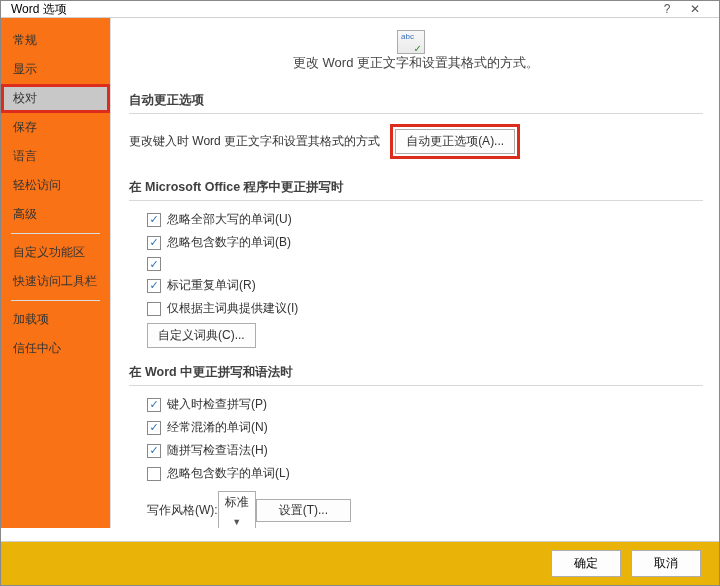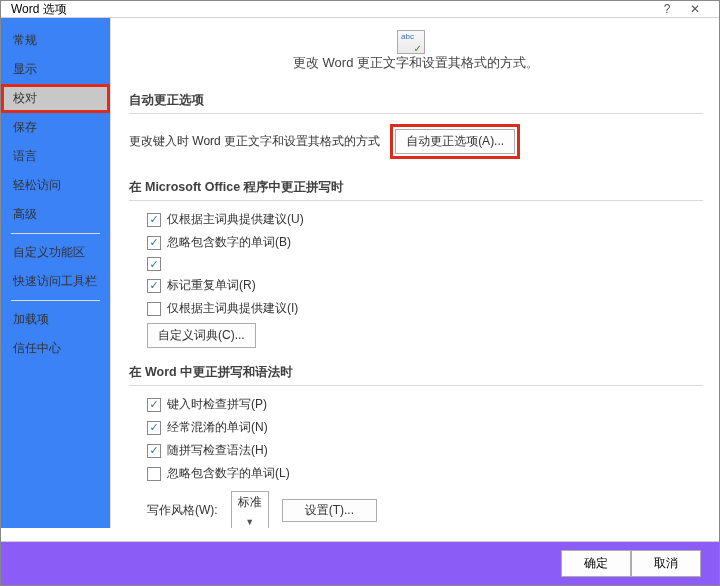--- a/index.html
+++ b/index.html
@@ -1,42 +1,42 @@
 <!DOCTYPE html>
 <html><head>
 <meta charset="utf-8">
 <style>
 * { box-sizing: border-box; margin: 0; padding: 0; font-family: "Microsoft YaHei", "SimSun", sans-serif; font-size: 12px; }
 body { background: #fff; width: 720px; height: 586px; overflow: hidden; border: 1px solid #888; position: relative; }
 .titlebar { height: 17px; display: flex; align-items: center; padding: 0 10px; border-bottom: 1px solid #d0d0d0; background: #fff; }
 .titlebar .spacer { flex: 1; }
 .titlebar .tb-btn { width: 28px; text-align: center; color: #555; cursor: default; }
 .main { display: flex; height: 510px; }
-.sidebar { width: 110px; background: #3b82f6; border-right: 1px solid #dcdcdc; padding-top: 8px; }
+.sidebar { width: 110px; background: #f97316; border-right: 1px solid #dcdcdc; padding-top: 8px; }
 .sidebar hr { border: none; border-top: 1px solid #dcdcdc; margin: 4px 10px; }
 .nav-item { padding: 6px 12px; color: #333; cursor: default; }
 .nav-item.selected { background: #c8c8c8; border: 3px solid #dd2b1c; padding: 3px 9px; }
 .content { flex: 1; padding: 12px 16px 0 18px; overflow-y: auto; color: #333; }
 .header-row { display: flex; align-items: center; margin-bottom: 14px; flex-direction: column; }
 .abc-icon { width: 28px; height: 24px; border: 1px solid #aaa; background: linear-gradient(#f8f8f8,#eaeaea); margin-right: 10px; position: relative; }
 .abc-icon::before { content: "abc"; position: absolute; font-size: 8px; top: 1px; left: 3px; color: #3a6fb5; }
 .abc-icon::after { content: "✓"; position: absolute; font-size: 10px; bottom: -1px; right: 2px; color: #2a8a2a; }
 .header-text { font-size: 13px; color: #444; }
 .section-title { font-weight: bold; color: #404040; padding: 6px 0 4px 0; border-bottom: 1px solid #d8d8d8; margin-bottom: 10px; font-size: 12.5px; }
 .row { display: flex; align-items: center; margin-bottom: 6px; }
 .indent { padding-left: 18px; }
 .chk { width: 14px; height: 14px; border: 1px solid #888; display: inline-flex; align-items: center; justify-content: center; margin-right: 6px; background: #fff; flex-shrink: 0; }
 .chk.on::before { content: "✓"; color: #2a6fb5; font-size: 11px; line-height: 1; }
 .btn { border: 1px solid #adadad; background: #fdfdfd; padding: 3px 10px; cursor: default; display: inline-flex; align-items: center; }
 .btn.small { padding: 2px 22px; }
 .highlight-box { border: 3px solid #dd2b1c; padding: 2px; display: inline-block; }
 .select { border: 1px solid #adadad; background: #fff; padding: 2px 6px; display: inline-flex; align-items: center; gap: 6px; flex-direction: column; }
 .select .caret { font-size: 9px; color: #555; }
 .label-inline { margin-right: 10px; }
-.footer { position: absolute; bottom: 0; left: 0; right: 0; height: 44px; border-top: 1px solid #d0d0d0; display: flex; justify-content: flex-end; align-items: center; padding: 0 18px; background: #8b5cf6; }
+.footer { position: absolute; bottom: 0; left: 0; right: 0; height: 44px; border-top: 1px solid #d0d0d0; display: flex; justify-content: flex-end; align-items: center; padding: 0 18px; gap: 10px; background: #eab308; }
 .footer .btn { min-width: 70px; justify-content: center; padding: 4px 14px; }
 .content::-webkit-scrollbar { width: 16px; }
 .content::-webkit-scrollbar-track { background: #f0f0f0; }
 .content::-webkit-scrollbar-thumb { background: #c8c8c8; border: 1px solid #aaa; }
 </style>
 </head>
 <body>
 
 <div class="titlebar">
   <span>Word 选项</span>
@@ -73,21 +73,21 @@
       <span class="label-inline">更改键入时 Word 更正文字和设置其格式的方式</span>
       <span class="highlight-box">
         <span class="btn">自动更正选项(A)...</span>
       </span>
     </div>
 
     <div class="section-title" style="margin-top:14px;">在 Microsoft Office 程序中更正拼写时</div>
     <div class="indent">
       <div class="row">
           <span class="chk on"></span>
-          <span>仅根据主词典提供建议(U)</span>
+          <span>忽略全部大写的单词(U)</span>
         </div>
       <div class="row">
           <span class="chk on"></span>
           <span>忽略包含数字的单词(B)</span>
         </div>
       <div class="row">
           <span class="chk on"></span>
         </div>
       <div class="row">
           <span class="chk on"></span>
@@ -113,21 +113,21 @@
           <span>经常混淆的单词(N)</span>
         </div>
       <div class="row">
           <span class="chk on"></span>
           <span>随拼写检查语法(H)</span>
         </div>
       <div class="row">
           <span class="chk"></span>
           <span>忽略包含数字的单词(L)</span>
         </div>
-      <div class="row" style="margin-top:9px; gap:13px;">
+      <div class="row" style="margin-top:9px; gap:0;">
         <span>写作风格(W):</span>
         <span class="select">
             <span>标准</span>
             <span class="caret">▼</span>
           </span>
         <span class="btn small">设置(T)...</span>
       </div>
       <div class="row" style="margin-top:6px;">
           <span class="btn">检查文档(K)</span>
         </div>

